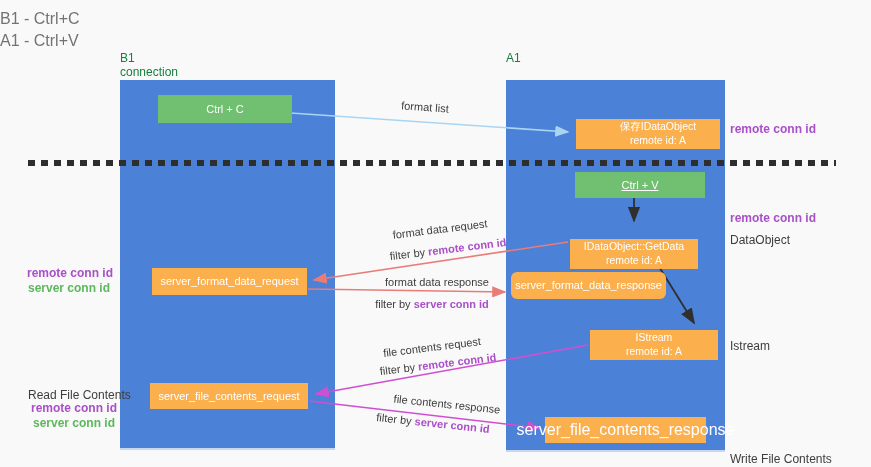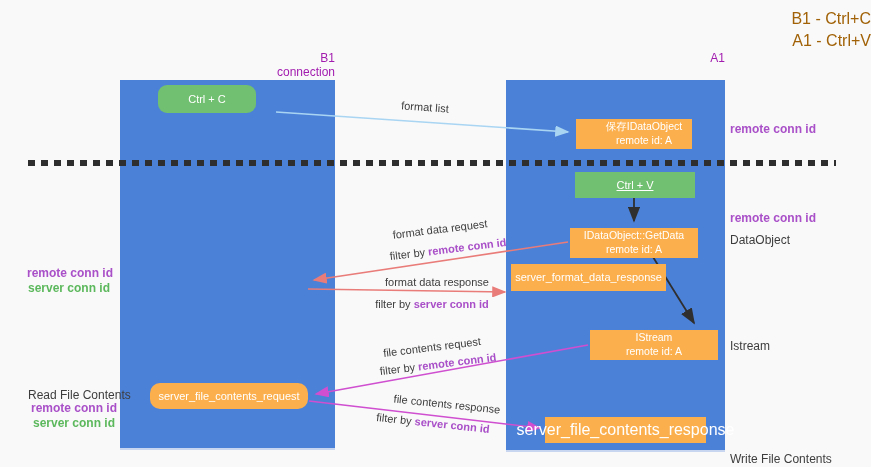--- a/index.html
+++ b/index.html
@@ -3,23 +3,23 @@
 <meta charset="utf-8">
 <style>
   * { margin:0; padding:0; box-sizing:border-box; }
   html,body { background:#f4f4f4; }
   .canvas {
     position:relative; width:871px; height:467px;
     background:#f9f9f9; overflow:hidden;
     font-family:"Liberation Sans", sans-serif;
     color:#3d3d3d;
   }
-  .title { position:absolute; left:0; top:8px; width:871px; text-align:right;
-           font-size:16px; line-height:1.35; color:#a16207; }
-  .lane-header { position:absolute; text-align:right; font-size:12px; line-height:1.15; color:#a21caf; }
+  .title { position:absolute; left:0; top:8px; width:871px; text-align:left;
+           font-size:16px; line-height:1.35; color:#737373; }
+  .lane-header { position:absolute; text-align:left; font-size:12px; line-height:1.15; color:#15803d; }
   .lane { position:absolute; background:#4c81d8; border-bottom:2px solid #c8d6ef; }
   .lane-left  { left:120px; top:80px; width:215px; height:370px; }
   .lane-right { left:506px; top:80px; width:219px; height:372px; }
   .dashes { position:absolute; left:28px; top:160px; width:808px; height:6px;
             background:repeating-linear-gradient(90deg,#2e2e2e 0 7px,transparent 7px 13px); }
   .box { position:absolute; display:flex; flex-direction:column; align-items:center;
          justify-content:center; color:#fff; text-align:center; }
   .box.green  { background:#71bf70; font-size:11px; }
   .box.orange { background:#fbaf4d; font-size:10.5px; line-height:1.3; }
   .lbl { position:absolute; white-space:nowrap; font-size:12px; }
@@ -70,44 +70,47 @@
     </defs>
     <line x1="276" y1="112" x2="568" y2="132" stroke="#a9d5f3" stroke-width="1.6" marker-end="url(#m-blue)"></line>
     <line x1="634" y1="198" x2="634" y2="221" stroke="#2f2f2f" stroke-width="1.8" marker-end="url(#m-black)"></line>
     <line x1="653" y1="257" x2="694" y2="323" stroke="#2f2f2f" stroke-width="1.8" marker-end="url(#m-black)"></line>
     <line x1="568" y1="242" x2="314" y2="280" stroke="#e97c79" stroke-width="1.6" marker-end="url(#m-salmon)"></line>
     <line x1="308" y1="289" x2="505" y2="292" stroke="#e97c79" stroke-width="1.6" marker-end="url(#m-salmon)"></line>
     <line x1="588" y1="345" x2="316" y2="394" stroke="#cf4fd0" stroke-width="1.6" marker-end="url(#m-magenta)"></line>
     <line x1="309" y1="401" x2="540" y2="428" stroke="#cf4fd0" stroke-width="1.6" marker-end="url(#m-magenta)"></line>
   </svg>
 
-  <div class="box green" style="left:158px; top:85px; width:98px; height:28px;border-radius:9px;">
+  <div class="box green" style="left:158px; top:95px; width:134px; height:28px;">
     <div>Ctrl + C</div>
   </div>
-  <div class="box green" style="left:575px; top:172px; width:120px; height:26px;text-decoration:underline;">
+  <div class="box green" style="left:575px; top:172px; width:130px; height:26px;text-decoration:underline;">
     <div>Ctrl + V</div>
   </div>
 
-  <div class="box orange" style="left:576px; top:119px; width:116px; height:30px;padding-left:20px;">
+  <div class="box orange" style="left:576px; top:119px; width:144px; height:30px;padding-left:20px;">
     <div>保存IDataObject</div>
     <div>remote id: A</div>
   </div>
-  <div class="box orange" style="left:570px; top:228px; width:128px; height:30px;">
+  <div class="box orange" style="left:570px; top:239px; width:128px; height:30px;">
     <div>IDataObject::GetData</div>
     <div>remote id: A</div>
   </div>
   <div class="box orange" style="left:590px; top:330px; width:128px; height:30px;">
     <div>IStream</div>
     <div>remote id: A</div>
   </div>
 
-  <div class="box orange" style="left:511px; top:264px; width:155px; height:27px; font-size:11px;">
+  <div class="box orange" style="left:152px; top:268px; width:155px; height:27px; font-size:11px;">
+    <div>server_format_data_request</div>
+  </div>
+  <div class="box orange" style="left:511px; top:272px; width:155px; height:27px; font-size:11px;border-radius:6px;">
     <div>server_format_data_response</div>
   </div>
-  <div class="box orange" style="left:150px; top:383px; width:158px; height:26px; font-size:11px;border-radius:10px;">
+  <div class="box orange" style="left:150px; top:383px; width:158px; height:26px; font-size:11px;">
     <div>server_file_contents_request</div>
   </div>
   <div class="box orange" style="left:545px; top:417px; width:161px; height:26px; font-size:16px;">
     <div>server_file_contents_response</div>
   </div>
 
   <div class="lbl purple" style="left:730px; top:122px;">remote conn id</div>
   <div class="lbl purple" style="left:730px; top:211px;">remote conn id</div>
   <div class="lbl" style="left:730px; top:233px;">DataObject</div>
   <div class="lbl" style="left:730px; top:339px;">Istream</div>

